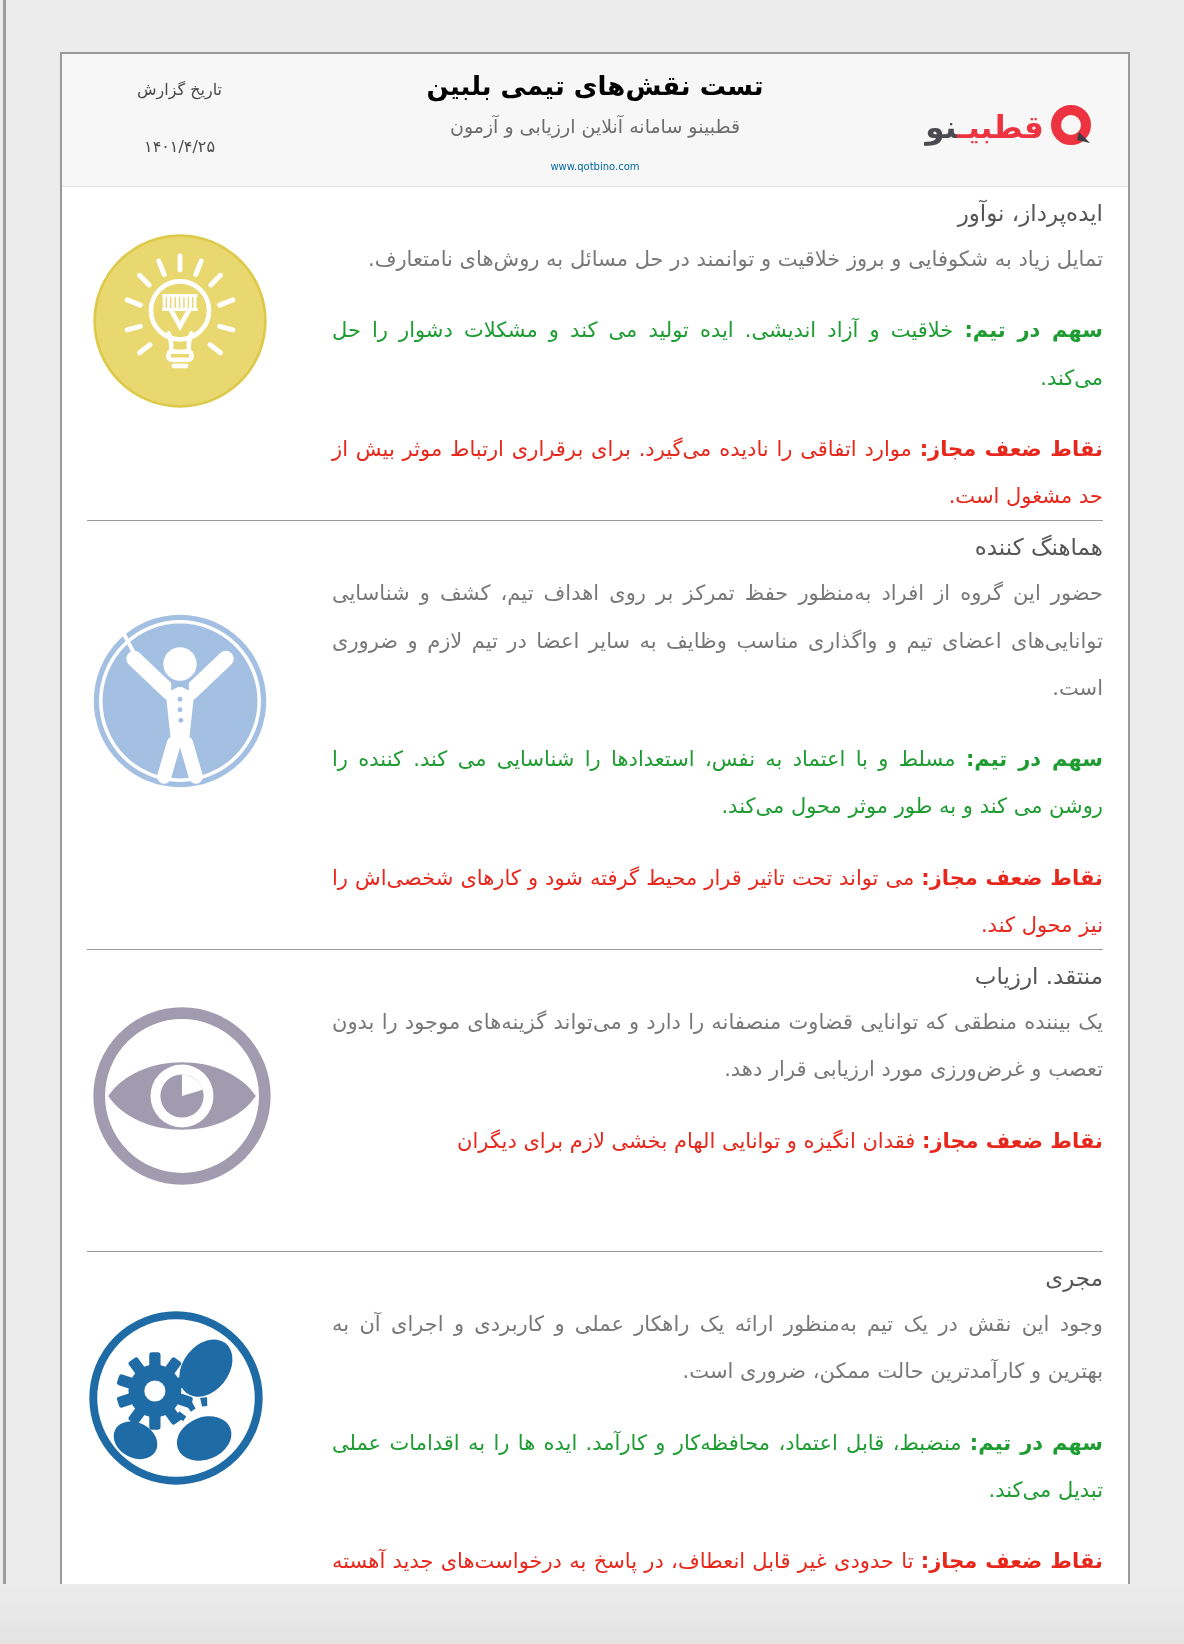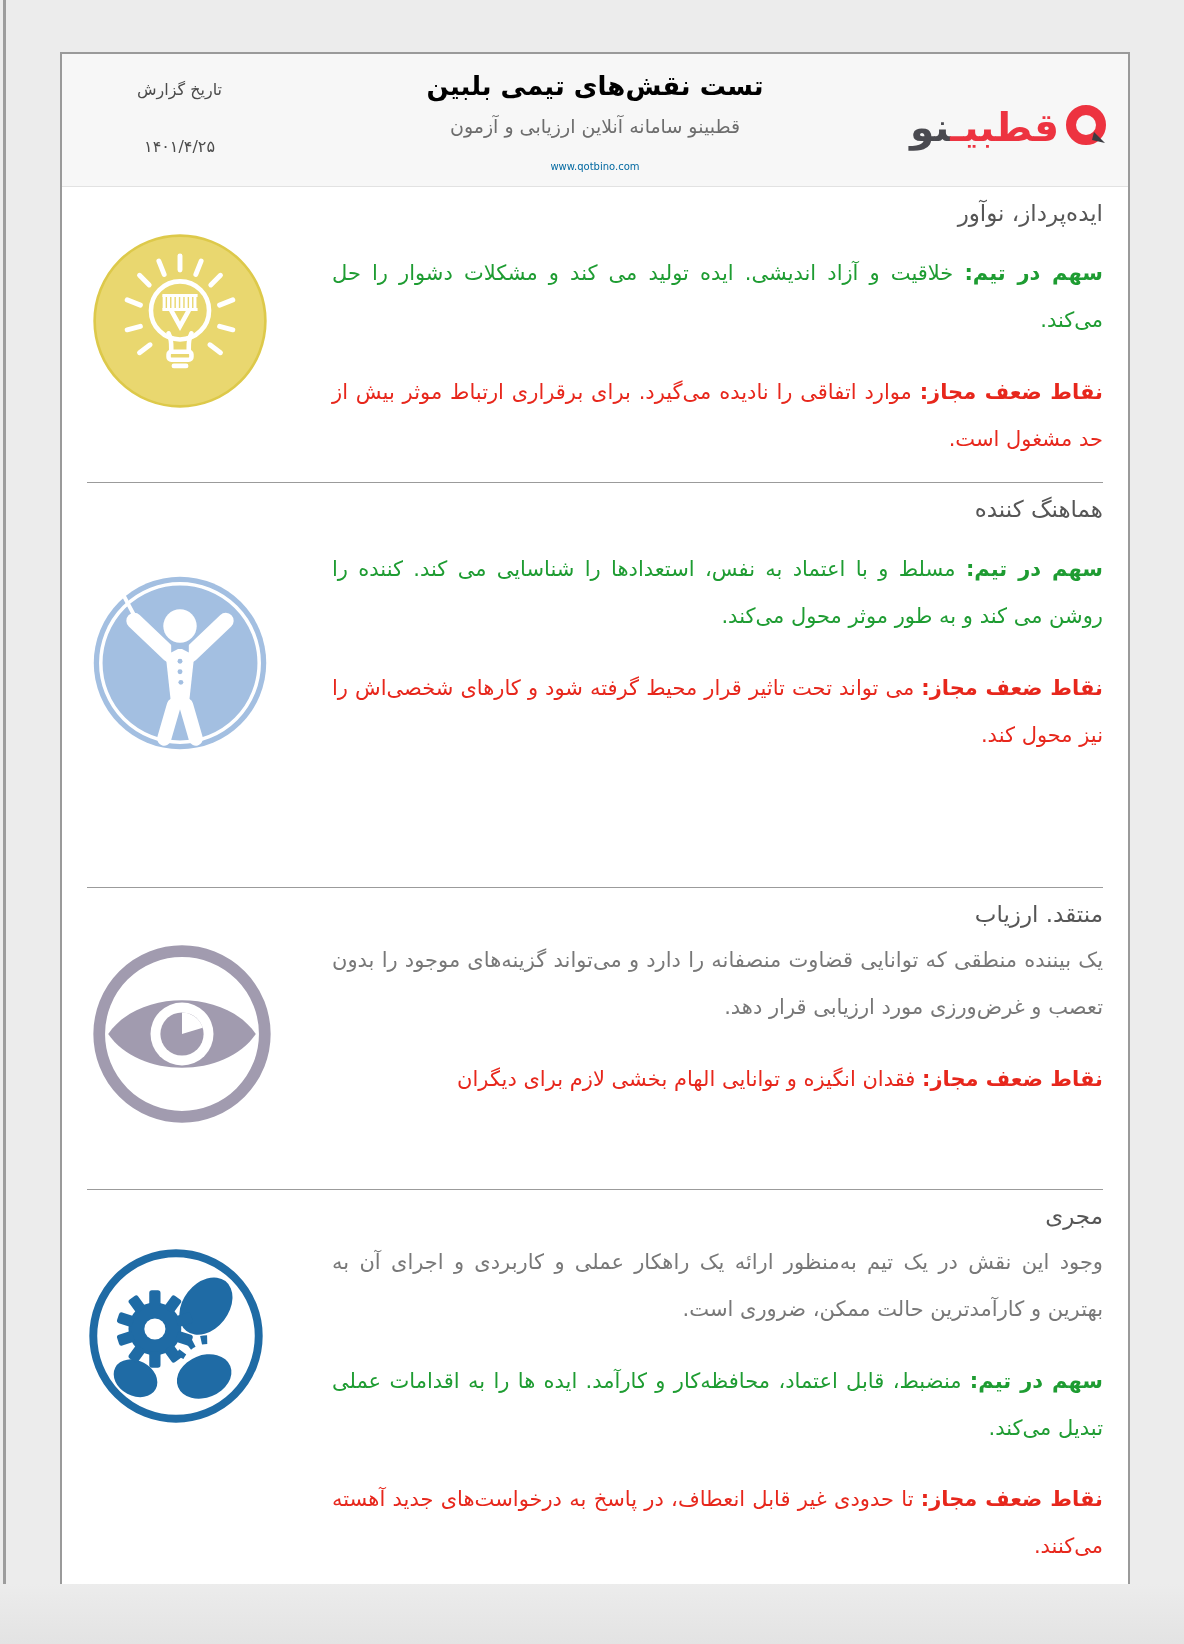--- a/index.html
+++ b/index.html
@@ -24,21 +24,21 @@
     border:2px solid #9a9a9a; border-bottom-width:4px;
     direction:rtl;
   }
   
   .header{
     height:133px; background:#f7f7f7; border-bottom:1px solid #e2e2e2;
     display:flex; flex-direction:row; align-items:stretch;
   }
   .header .logo-col{ width:235px; display:flex; align-items:center; justify-content:center; }
   .logo{ display:flex; align-items:center; gap:6px; margin-top:14px; }
-  .logo-text{ font-size:39px; font-weight:bold; letter-spacing:-1px; }
+  .logo-text{ font-size:31px; font-weight:bold; letter-spacing:-1px; }
   .logo-text .red{ color:#ed3340; }
   .logo-text .dark{ color:#4a4a50; }
   .header .center-col{ flex:1; text-align:center; padding-top:17px; }
   .doc-title{ font-size:26px; font-weight:bold; color:#000000; }
   .doc-subtitle{ font-size:19px; color:#6d6d6d; margin-top:14px; }
   .doc-site{ font-size:10px; color:#0369a1; margin-top:24px; direction:ltr; }
   .header .date-col{ width:235px; text-align:center; padding-top:26px; color:#4b4b4b; }
   .date-label{ font-size:16px; }
   .date-value{ font-size:16px; margin-top:38px; }
   
@@ -111,20 +111,21 @@
           <path d="M73 24 l-5.5 5.5"></path>
         <path d="M20 38 l7.5 3"></path>
           <path d="M80 38 l-7.5 3"></path>
         <path d="M20 55 l7.5 -2"></path>
           <path d="M80 55 l-7.5 -2"></path>
         <path d="M27 68 l6 -4.5"></path>
           <path d="M73 68 l-6 -4.5"></path>
       </g>
     </svg>
     <div class="role-title">ایده‌پرداز، نوآور</div>
+    <p class="desc">تمایل زیاد به شکوفایی و بروز خلاقیت و توانمند در حل مسائل به روش‌های نامتعارف.</p>
     <p class="contribution"><b>سهم در تیم:</b> <span>خلاقیت و آزاد اندیشی. ایده تولید می کند و مشکلات دشوار را حل می‌کند.</span></p>
     <p class="weakness"><b>نقاط ضعف مجاز:</b> <span>موارد اتفاقی را نادیده می‌گیرد. برای برقراری ارتباط موثر بیش از حد مشغول است.</span></p>
   </div>
 
   <hr class="divider">
 
   <div class="section s2">
     <svg class="role-icon" viewBox="0 0 100 100">
       <circle cx="50" cy="50" r="49" fill="#a3bfe1"></circle>
       <circle cx="50" cy="50" r="45" fill="none" stroke="#ffffff" stroke-width="2"></circle>
@@ -141,20 +142,21 @@
       </g>
       <g fill="#a3bfe1">
         <path d="M50 41.5 l-5 -2.5 v5 Z"></path>
           <path d="M50 41.5 l5 -2.5 v5 Z"></path>
         <circle cx="50" cy="49" r="1.4"></circle>
           <circle cx="50" cy="55" r="1.4"></circle>
           <circle cx="50.5" cy="61" r="1.4"></circle>
       </g>
     </svg>
     <div class="role-title">هماهنگ کننده</div>
+    <p class="desc">حضور این گروه از افراد به‌منظور حفظ تمرکز بر روی اهداف تیم، کشف و شناسایی توانایی‌های اعضای تیم و واگذاری مناسب وظایف به سایر اعضا در تیم لازم و ضروری است.</p>
     <p class="contribution"><b>سهم در تیم:</b> <span>مسلط و با اعتماد به نفس، استعدادها را شناسایی می کند. کننده را روشن می کند و به طور موثر محول می‌کند.</span></p>
     <p class="weakness"><b>نقاط ضعف مجاز:</b> <span>می تواند تحت تاثیر قرار محیط گرفته شود و کارهای شخصی‌اش را نیز محول کند.</span></p>
   </div>
 
   <hr class="divider">
 
   <div class="section s3">
     <svg class="role-icon" viewBox="0 0 100 100">
       <circle cx="50" cy="50" r="46" fill="#ffffff" stroke="#a19baf" stroke-width="6.5"></circle>
       <path d="M9 50 C26 25 74 25 91 50 C74 75 26 75 9 50 Z" fill="#a19baf"></path>

